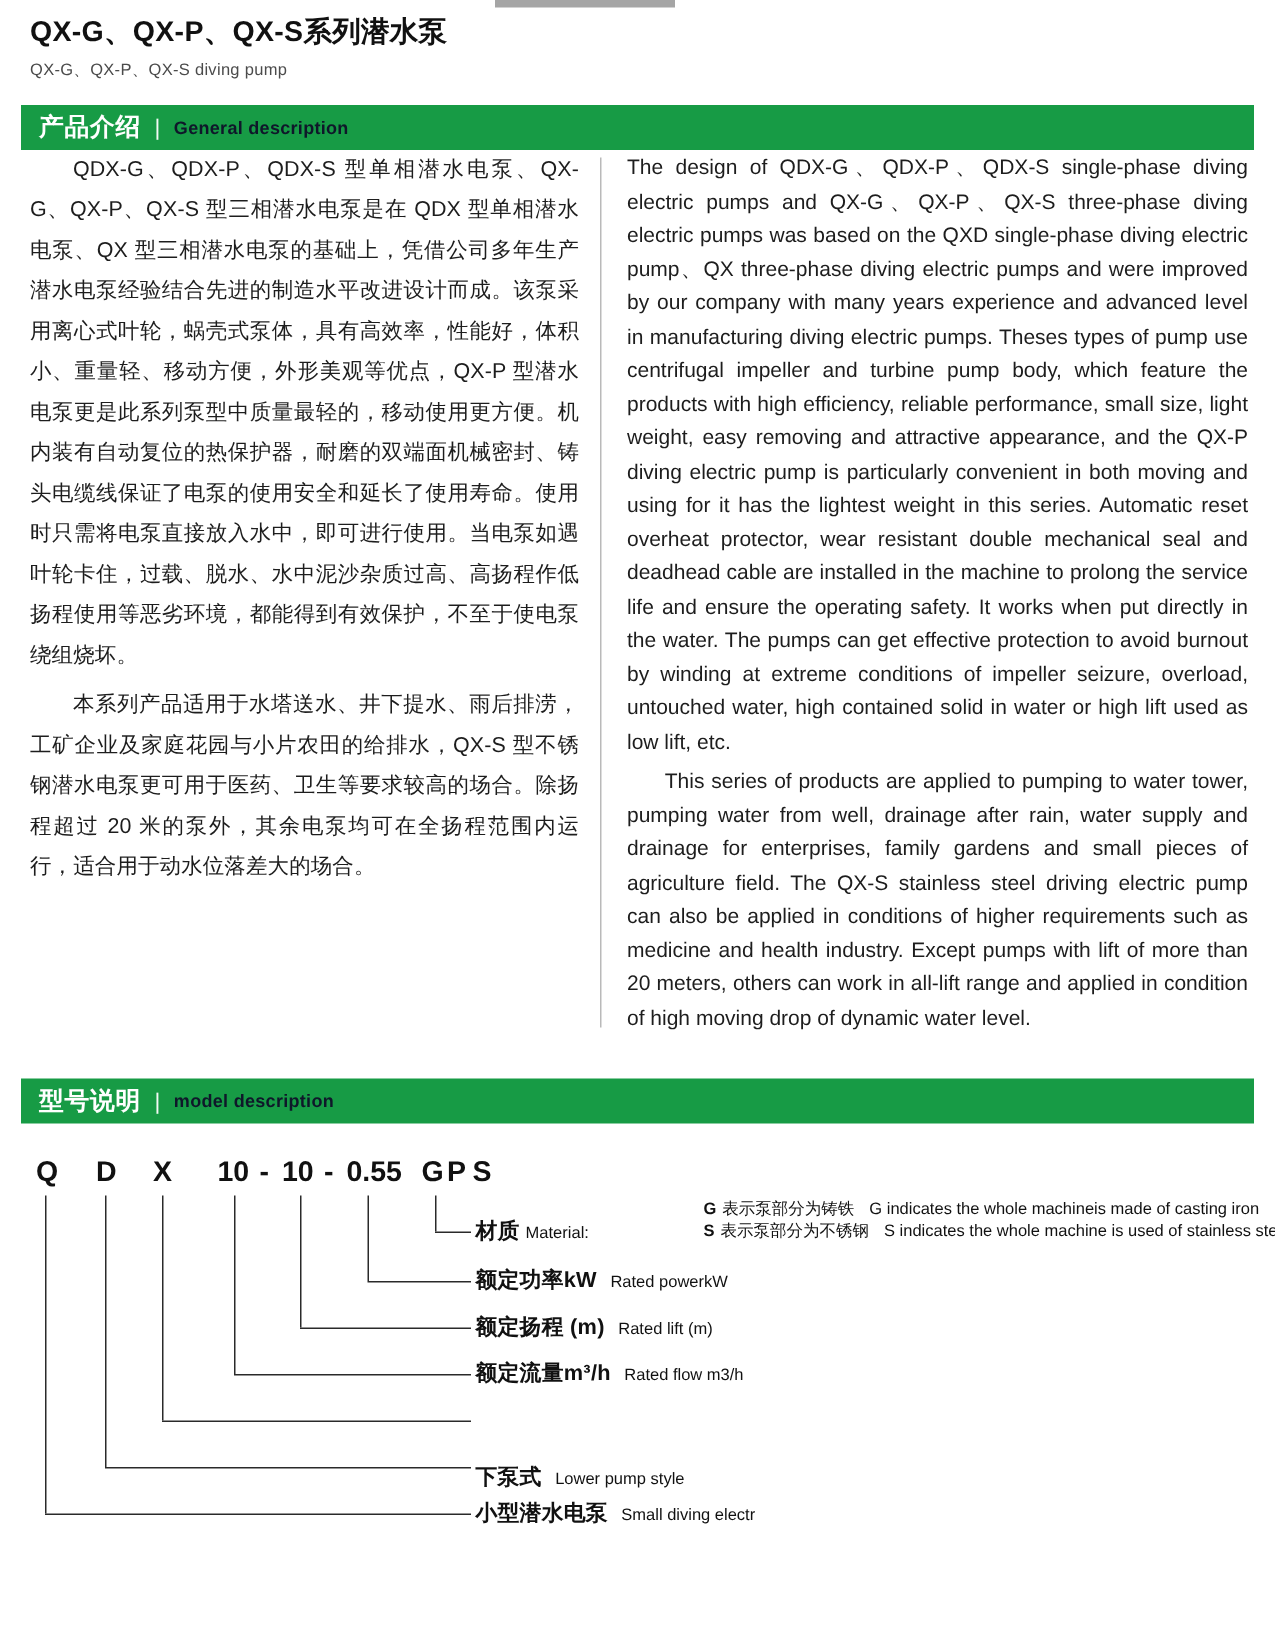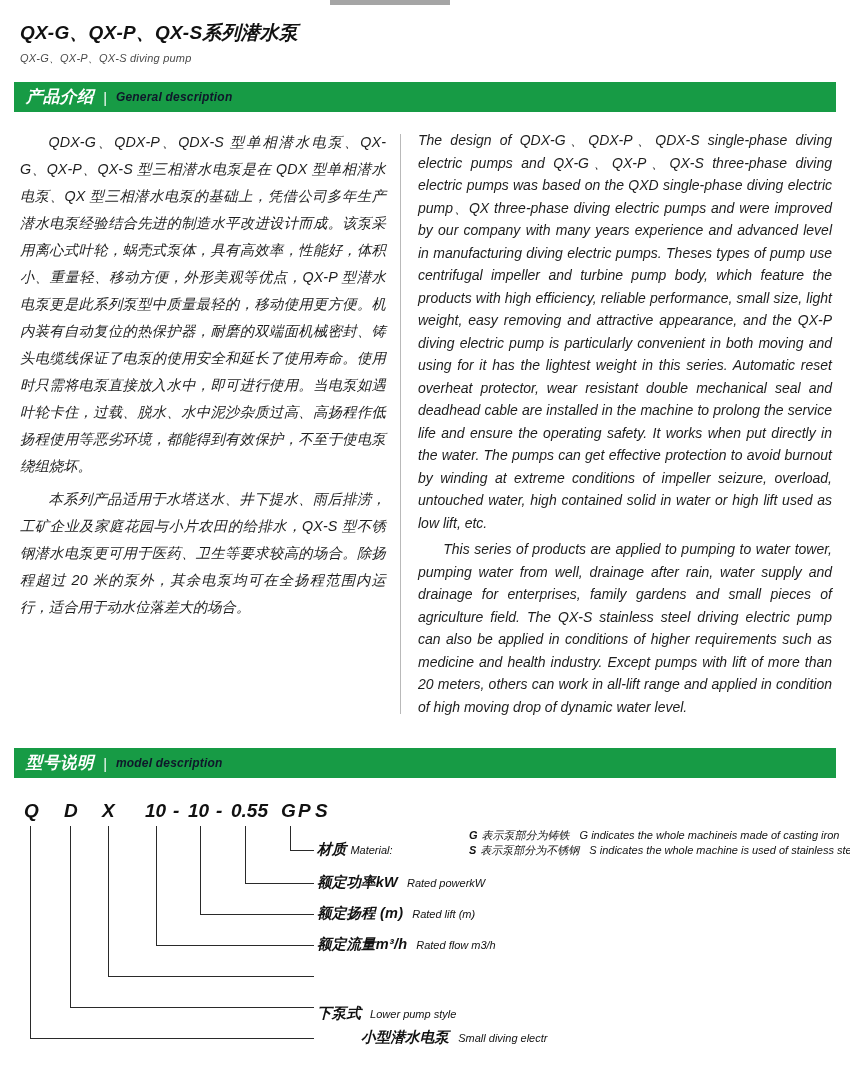--- a/index.html
+++ b/index.html
@@ -13,22 +13,21 @@
     position: relative;
     font-family: "Liberation Sans", sans-serif;
     color: #1a1a1a;
     overflow: hidden;
   }
   .page {
     position: relative;
     width: 850px;
     height: 1084px;
     box-sizing: border-box;
-    padding: 12px 14px;
-    font-style: italic;
+    padding: 0 14px;
   }
 
   
   .top-tab {
     position: absolute;
     top: 0;
     left: 330px;
     width: 120px;
     height: 5px;
     background: #a5a5a5;
@@ -77,21 +76,20 @@
   .banner-en {
     color: #0f172a;
     font-size: 12px;
     font-weight: bold;
     letter-spacing: 0.2px;
   }
 
   
   .columns {
     display: flex;
-    margin-top: 17px;
     position: relative;
   }
   .col {
     box-sizing: border-box;
   }
   .col-cn {
     width: 386px;
     padding: 0 14px 0 6px;
   }
   .col-divider {
@@ -290,19 +288,19 @@
 
     <div class="leader-label" style="left:303px; top:135px;">
       <span class="lbl-cn">额定流量m³/h</span><span class="lbl-en">Rated flow m3/h</span>
     </div>
 
     <div class="leader-label" style="left:303px; top:166px;margin-top:38px;">
       <span class="lbl-cn">下泵式</span><span class="lbl-en">Lower pump style</span>
     </div>
 
 
-    <div class="leader-label" style="left:303px; top:228px;margin-left:44px;">
+    <div class="leader-label" style="left:303px; top:228px;">
       <span class="lbl-cn">小型潜水电泵</span><span class="lbl-en">Small diving electr</span>
     </div>
 
   </div>
 
 </div>
 
 </body></html>

